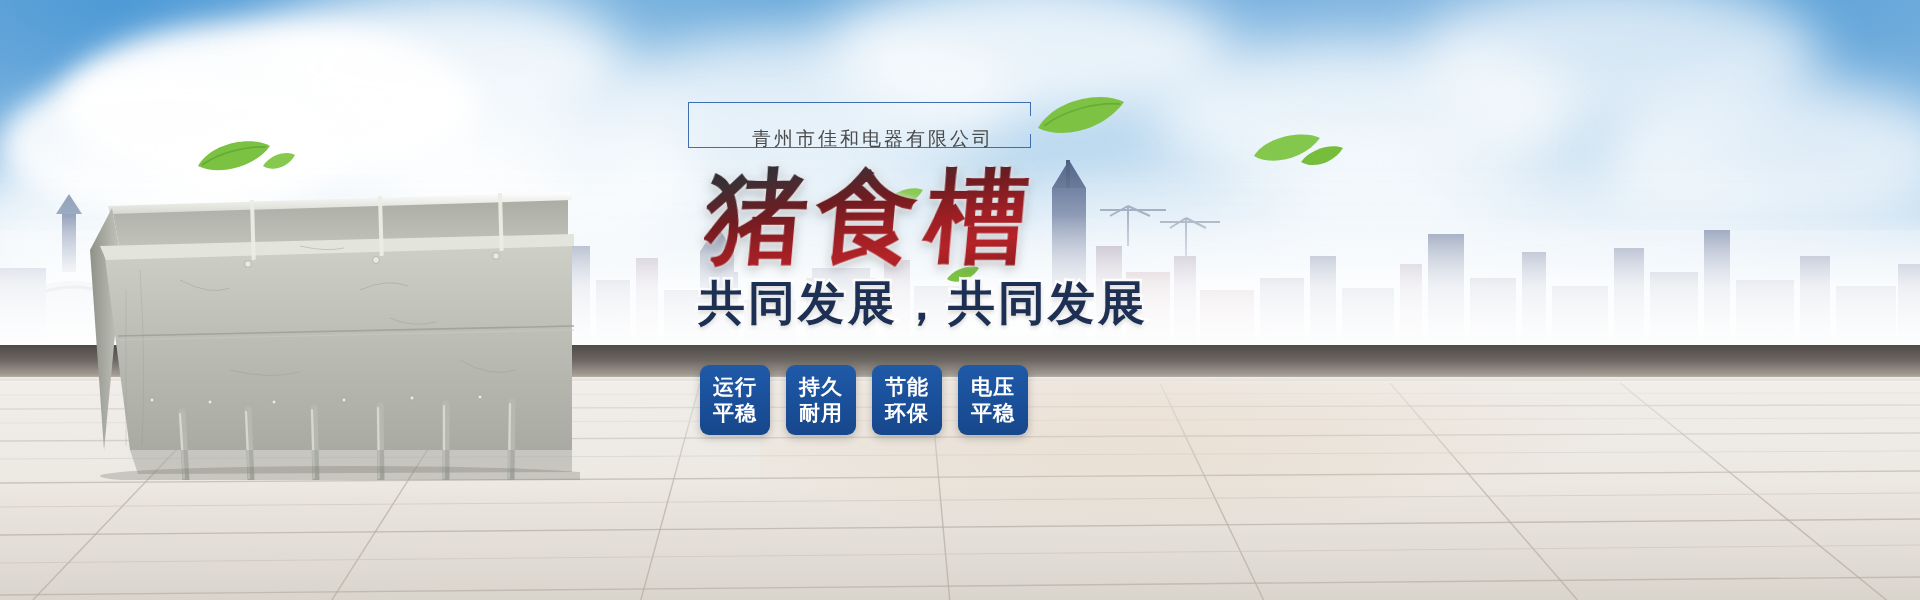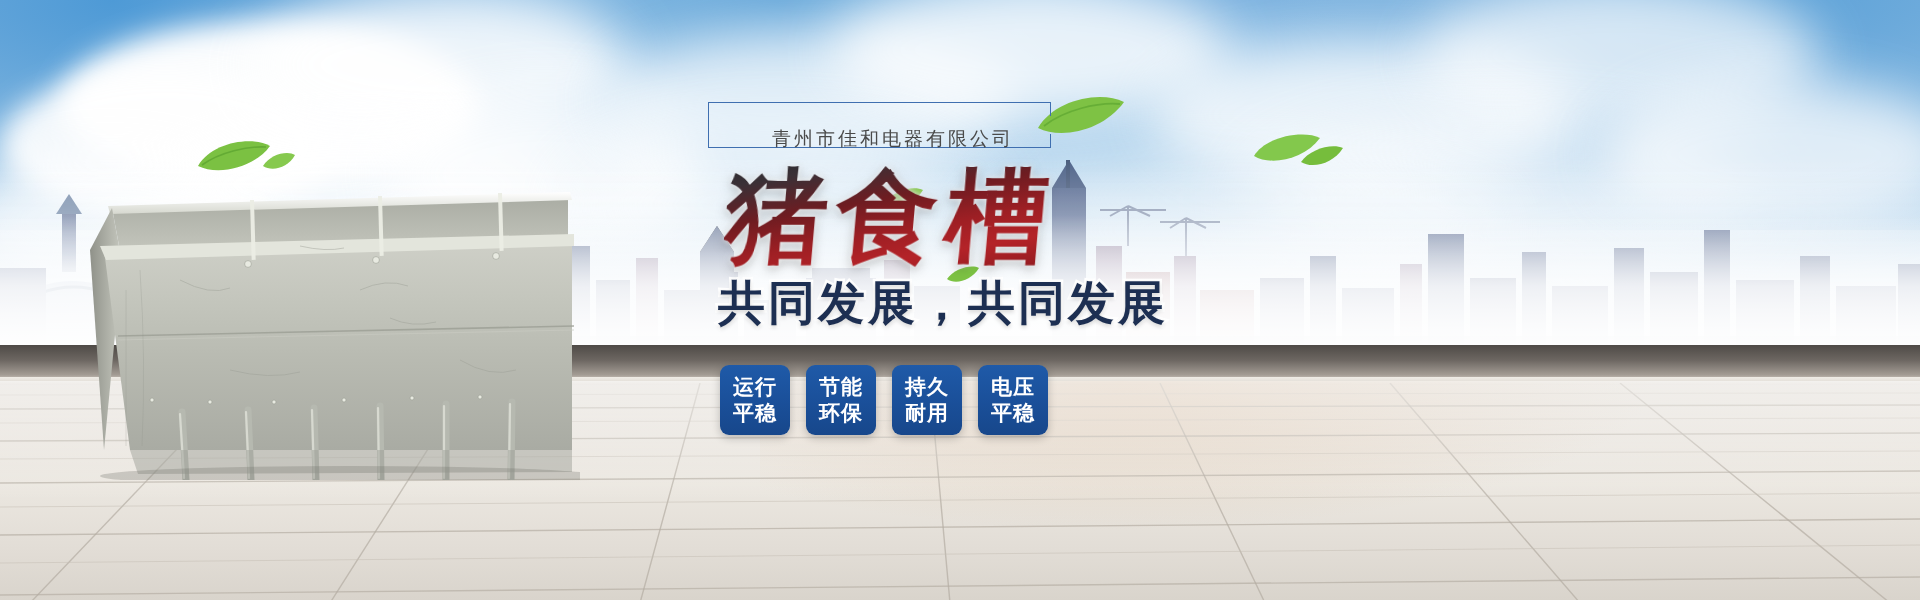--- a/index.html
+++ b/index.html
@@ -97,21 +97,21 @@
   .leaf svg{display:block;}
   .leaf-a{left:196px;top:140px;}
   .leaf-b{left:262px;top:152px;}
   .leaf-c{left:1036px;top:96px;}
   .leaf-d{left:1252px;top:134px;}
   .leaf-e{left:1300px;top:146px;}
   .leaf-f{left:884px;top:188px;}
   .leaf-g{left:946px;top:266px;}
 
   
-  .copy{position:absolute;left:704px;top:96px;width:700px;height:420px;}
+  .copy{position:absolute;left:684px;top:96px;width:700px;height:420px;}
 
   
   .company-wrap{position:relative;width:360px;height:62px;margin-left:4px;}
   .company-frame{
     position:absolute;left:0;top:6px;width:342px;height:44px;
     border:1px solid #3f6fb0;border-right:none;
   }
   .company-frame:after{
     content:"";position:absolute;right:0;top:-1px;width:1px;height:14px;background:#3f6fb0;
   }
@@ -460,26 +460,26 @@
     <div class="title">猪食槽</div>
 
     <div class="subtitle">共同发展，共同发展</div>
 
     <div class="badges">
       <div class="badge">
         <span>运行</span>
         <span>平稳</span>
       </div>
       <div class="badge">
+        <span>持久</span>
+        <span>耐用</span>
+      </div>
+      <div class="badge">
         <span>节能</span>
         <span>环保</span>
-      </div>
-      <div class="badge">
-        <span>持久</span>
-        <span>耐用</span>
       </div>
       <div class="badge">
         <span>电压</span>
         <span>平稳</span>
       </div>
     </div>
 
   </div>
 
 </div>

